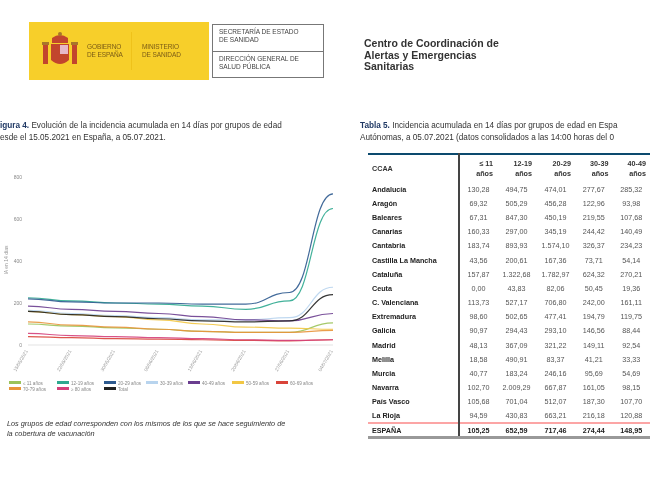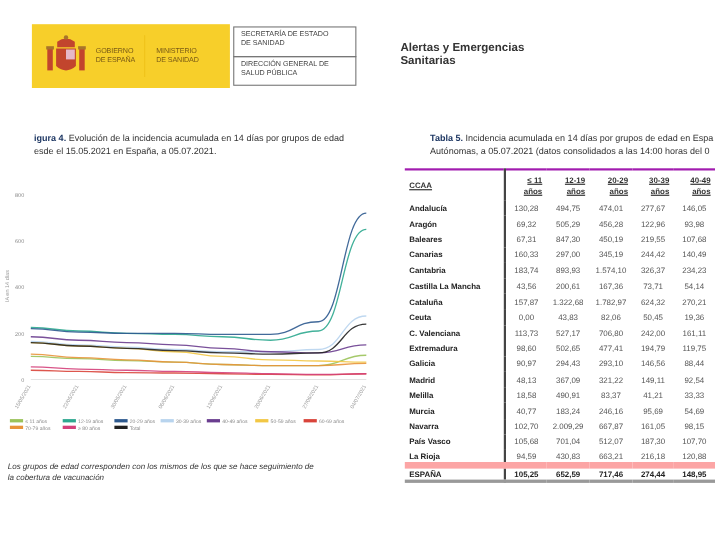--- a/index.html
+++ b/index.html
@@ -10,38 +10,38 @@
   .gov-banner { position:absolute; left:29px; top:22px; width:180px; height:58px; background:#f7cf2a; }
   .coat { position:absolute; left:10px; top:8px; width:42px; height:42px; }
   .gov-text { position:absolute; top:21px; font-size:6.5px; line-height:7.5px; color:#7a5b16; letter-spacing:-0.1px; }
   .gov-sep { position:absolute; left:102px; top:10px; width:1px; height:38px; background:#efc21a; }
   .dept-box { position:absolute; left:212px; top:24px; width:112px; height:28px; border:1px solid #777; padding:3px 6px; font-size:6.5px; line-height:8px; color:#444; }
   .dept-box.b2 { top:51px; height:27px; }
 
   .ccaes { position:absolute; left:364px; top:38px; font-size:10.5px; font-weight:bold; line-height:11.5px; color:#333; }
 
   
-  .caption { position:absolute; font-size:8.2px; line-height:12px; color:#333; white-space:nowrap;padding-left:31px; }
+  .caption { position:absolute; font-size:8.2px; line-height:12px; color:#333; white-space:nowrap; }
   .caption b { font-weight:bold; color:#1f3864; }
 
   
   .chart { position:absolute; left:0; top:165px; width:340px; height:240px; }
   .chart svg { position:absolute; left:0; top:0; }
   .note { position:absolute; left:7px; top:419px; font-size:7.3px; line-height:10px; font-style:italic; color:#333; }
 
   
   .tbl { position:absolute; left:368px; top:153px; border-collapse:collapse; font-family:"Liberation Sans", sans-serif; font-size:7.2px; }
   .tbl th, .tbl td { height:14.2px; padding:0 4px; white-space:nowrap; }
-  .tbl thead tr { border-top:2px solid #a21caf;text-decoration:underline; }
+  .tbl thead tr { border-top:2px solid #0c4a6e; }
   .tbl th { font-weight:bold; color:#333; height:28px; line-height:10px; text-align:right; vertical-align:middle; }
   .tbl th.ccaa-h { text-align:left; width:97px; border-right:2px solid #444; }
   .tbl td.name { font-weight:bold; color:#222; text-align:left; border-right:2px solid #444; }
   .tbl td.num { text-align:center; color:#555; width:40px; }
   .tbl th.num { width:40px; }
-  .tbl tr.total { border-top:6px solid #fca5a5; border-bottom:3px solid #999; }
+  .tbl tr.total { border-top:2px solid #fca5a5; border-bottom:3px solid #999; }
   .tbl tr.total td { font-weight:bold; color:#222; }
 </style>
 </head>
 <body>
 
 <div class="gov-banner">
   <svg class="coat" viewBox="0 0 42 42" width="42" height="42">
     <rect x="4" y="14" width="5" height="20" fill="#c2452d"></rect>
     <rect x="33" y="14" width="5" height="20" fill="#c2452d"></rect>
     <rect x="3" y="12" width="7" height="3" fill="#a8752a"></rect>
@@ -65,20 +65,21 @@
 <div class="dept-box">
   <div>SECRETARÍA DE ESTADO</div>
   <div>DE SANIDAD</div>
 </div>
 <div class="dept-box b2">
   <div>DIRECCIÓN GENERAL DE</div>
   <div>SALUD PÚBLICA</div>
 </div>
 
 <div class="ccaes">
+  <div>Centro de Coordinación de</div>
   <div>Alertas y Emergencias</div>
   <div>Sanitarias</div>
 </div>
 
 <div class="caption" style="left:0; top:120px;">
   <div><b>igura 4.</b><span> Evolución de la incidencia acumulada en 14 días por grupos de edad</span></div>
   <div>esde el 15.05.2021 en España, a 05.07.2021.</div>
 </div>
 
 <div class="chart">
@@ -152,21 +153,21 @@
         <th class="num">40-49<br>años</th>
       </tr>
     </thead>
   <tbody id="tbody">
       <tr>
         <td class="name">Andalucía</td>
         <td class="num">130,28</td>
         <td class="num">494,75</td>
         <td class="num">474,01</td>
         <td class="num">277,67</td>
-        <td class="num">146,05</td>
+        <td class="num">285,32</td>
       </tr>
       <tr>
         <td class="name">Aragón</td>
         <td class="num">69,32</td>
         <td class="num">505,29</td>
         <td class="num">456,28</td>
         <td class="num">122,96</td>
         <td class="num">93,98</td>
       </tr>
       <tr>

